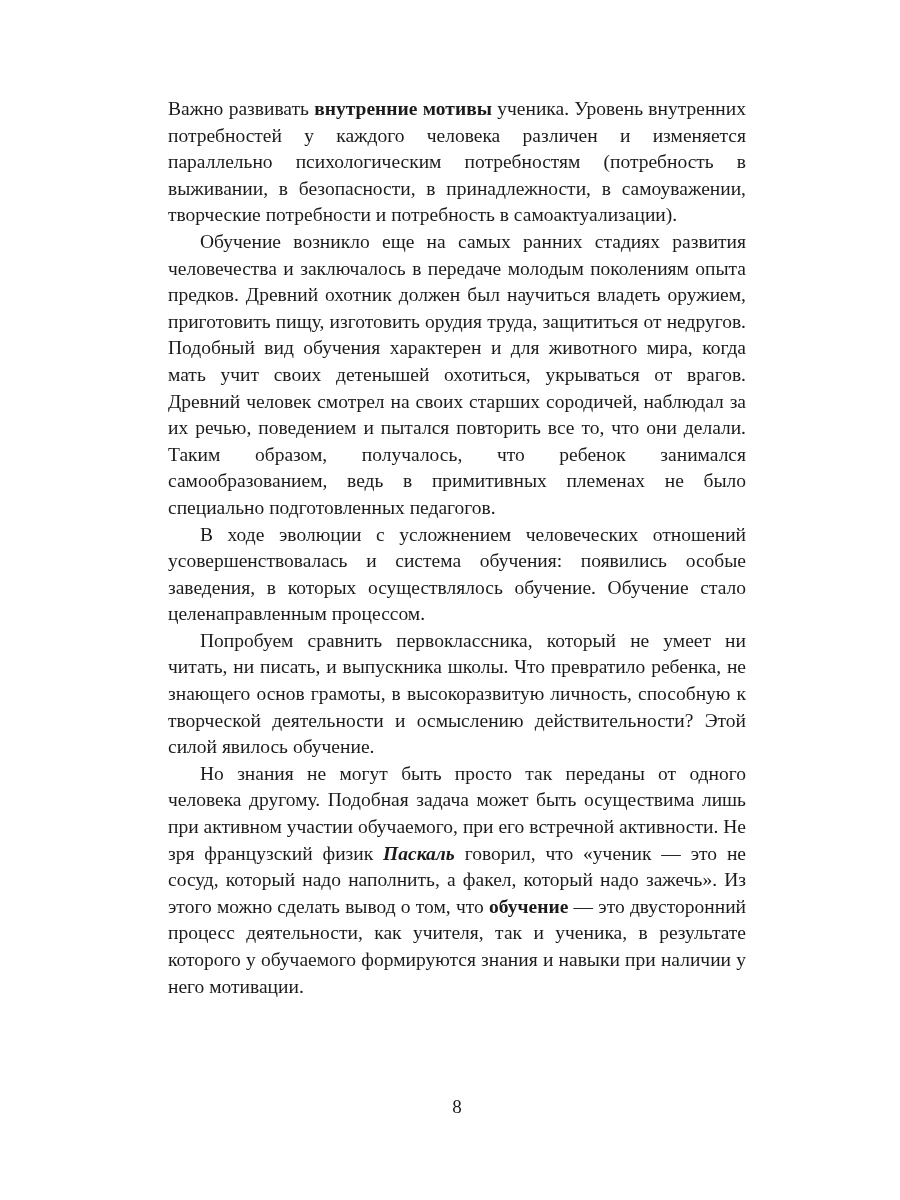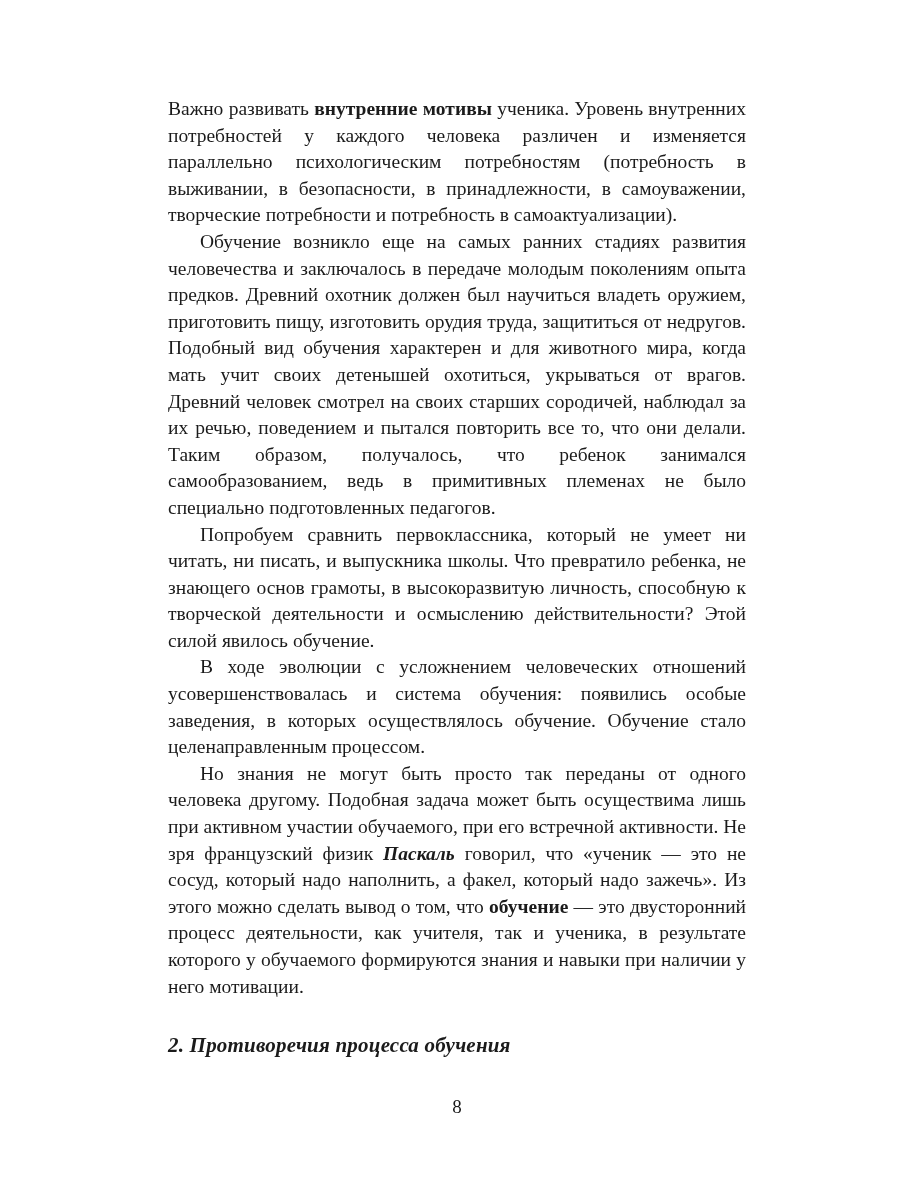--- a/index.html
+++ b/index.html
@@ -62,25 +62,24 @@
 </head>
 <body>
 
 <div class="page">
   <div class="text-block">
 
     <p class="noindent"><span>Важно развивать </span><b>внутренние мотивы</b><span> ученика. Уровень внутренних потребностей у каждого человека различен и изменяется параллельно психологическим потребностям (потребность в выживании, в безопасности, в принадлежности, в самоуважении, творческие потребности и потребность в самоактуализации).</span></p>
 
     <p>Обучение возникло еще на самых ранних стадиях развития человечества и заключалось в передаче молодым поколениям опыта предков. Древний охотник должен был научиться владеть оружием, приготовить пищу, изготовить орудия труда, защититься от недругов. Подобный вид обучения характерен и для животного мира, когда мать учит своих детенышей охотиться, укрываться от врагов. Древний человек смотрел на своих старших сородичей, наблюдал за их речью, поведением и пытался повторить все то, что они делали. Таким образом, получалось, что ребенок занимался самообразованием, ведь в примитивных племенах не было специально подготовленных педагогов.</p>
 
+    <p>В ходе эволюции с усложнением человеческих отношений усовершенствовалась и система обучения: появились особые заведения, в которых осуществлялось обучение. Обучение стало целенаправленным процессом.</p>
+
     <p>Попробуем сравнить первоклассника, который не умеет ни читать, ни писать, и выпускника школы. Что превратило ребенка, не знающего основ грамоты, в высокоразвитую личность, способную к творческой деятельности и осмыслению действительности? Этой силой явилось обучение.</p>
-
-    <p>В ходе эволюции с усложнением человеческих отношений усовершенствовалась и система обучения: появились особые заведения, в которых осуществлялось обучение. Обучение стало целенаправленным процессом.</p>
 
     <p><span>Но знания не могут быть просто так переданы от одного человека другому. Подобная задача может быть осуществима лишь при активном участии обучаемого, при его встречной активности. Не зря французский физик </span><b class="bi">Паскаль</b><span> говорил, что «ученик — это не сосуд, который надо наполнить, а факел, который надо зажечь». Из этого можно сделать вывод о том, что </span><b>обучение</b><span> — это двусторонний процесс деятельности, как учителя, так и ученика, в результате которого у обучаемого формируются знания и навыки при наличии у него мотивации.</span></p>
 
-    <h2 class="section-heading">2. Противоречия процесса обучения</h2>
 
 
   </div>
 
   <div class="page-number">8</div>
 </div>
 
 </body></html>

